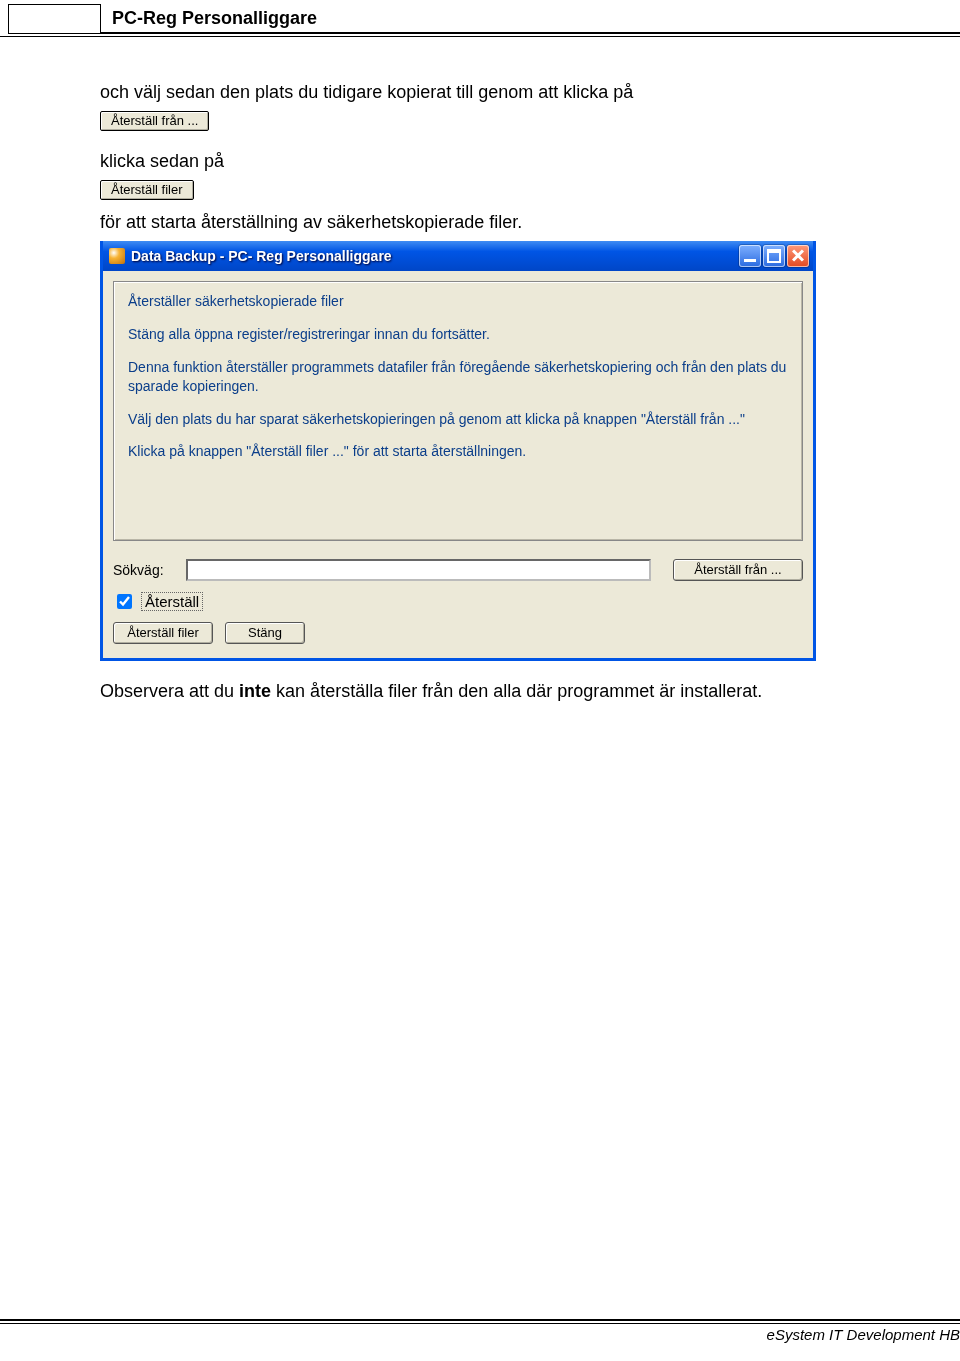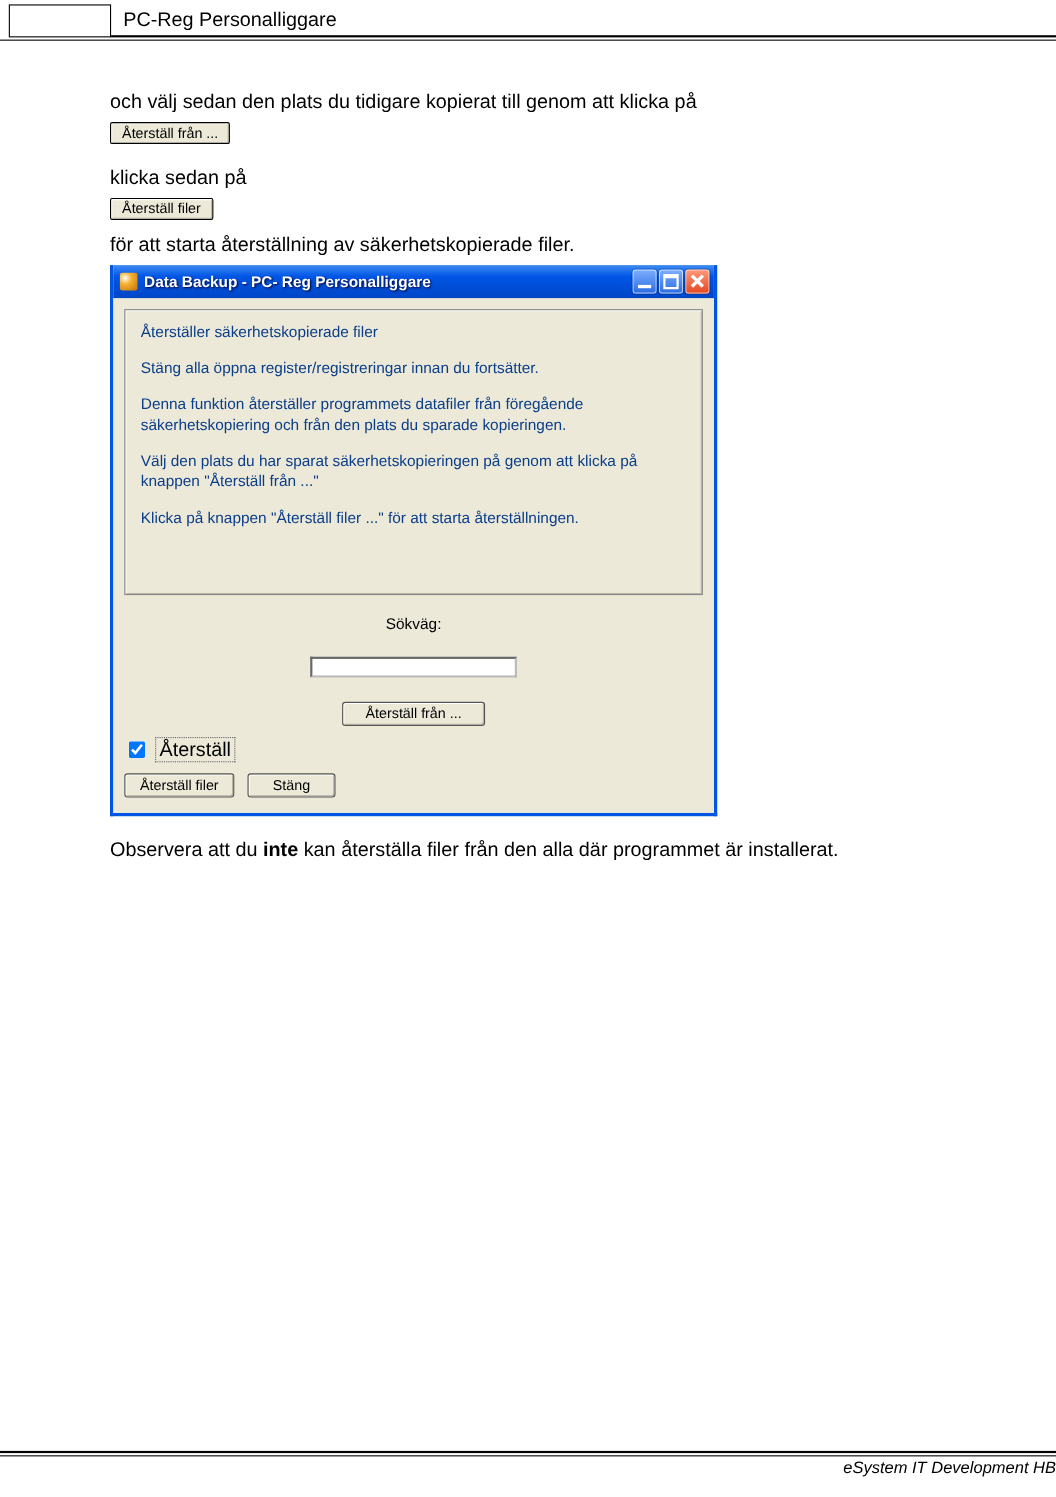--- a/index.html
+++ b/index.html
@@ -28,21 +28,21 @@
     width: 93px;
     height: 30px;
     border: 1px solid #000;
     background: #fff;
     z-index: 2;
   }
   .header-title {
     position: absolute;
     left: 112px;
     top: 8px;
-    font-weight: normal;
+    font-weight: bold;
     font-size: 18px;
   }
   .header-line-top {
     position: absolute;
     left: 100px;
     right: 0;
     top: 32px;
     height: 2px;
     background: #000;
   }
@@ -66,21 +66,21 @@
     font-size: 13px;
     font-family: "Tahoma", sans-serif;
     padding: 1px 10px 1px 10px;
     border-radius: 2px;
     line-height: 16px;
     box-shadow: inset 1px 1px 0 #fff, inset -1px -1px 0 #b0aea0;
     margin-top: 4px;
     margin-bottom: 12px;
   }
   .dialog {
-    width: 552px;
+    width: 716px;
     margin-top: 8px;
     margin-bottom: 20px;
     border: 3px solid #0055e5;
     border-top: none;
     font-family: "Tahoma", sans-serif;
     font-size: 14px;
     background: #ece9d8;
   }
   .titlebar {
     height: 30px;
@@ -139,21 +139,20 @@
     line-height: 1.35;
     min-height: 260px;
   }
   .info-title { margin: 0 0 14px 0; }
   .info-panel p { margin: 0 0 14px 0; }
   .field-row {
     display: flex;
     align-items: center;
     gap: 22px;
     margin-top: 18px;
-    flex-direction: column;
   }
   .text-input {
     flex: 1;
     height: 22px;
     background: #fff;
     border: 2px inset #bbb;
     font-family: inherit;
     font-size: 13px;
     padding: 0 4px;
   }
@@ -170,21 +169,21 @@
   }
   .check-row {
     display: flex;
     align-items: center;
     gap: 6px;
     margin-top: 10px;
   }
   .check-row .check-label{
     border: 1px dotted #666;
     padding: 0 3px;
-    font-size: 18px;
+    font-size: 15px;
   }
   .check-row input[type=checkbox]{
     width:15px; height:15px;
   }
   .button-row {
     display: flex;
     gap: 12px;
     margin-top: 10px;
   }
   .button-row .xp-button {

